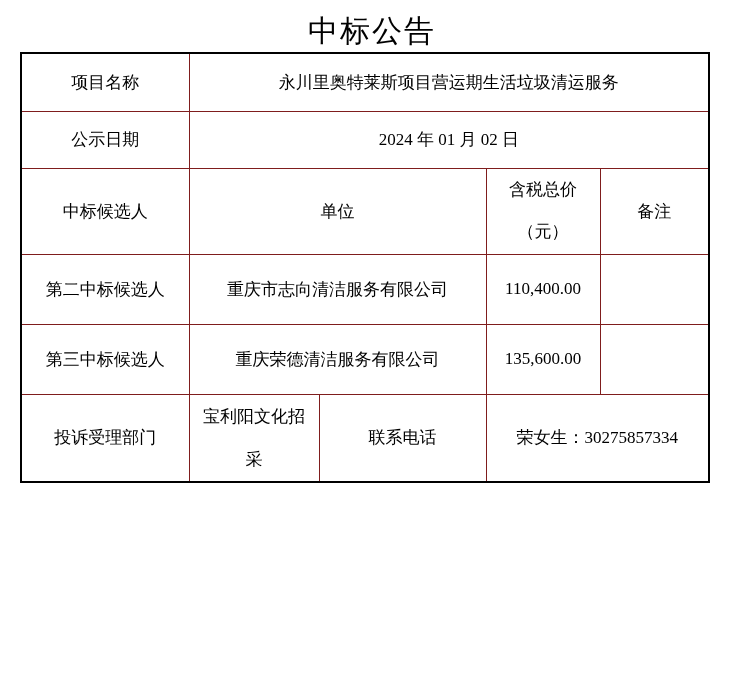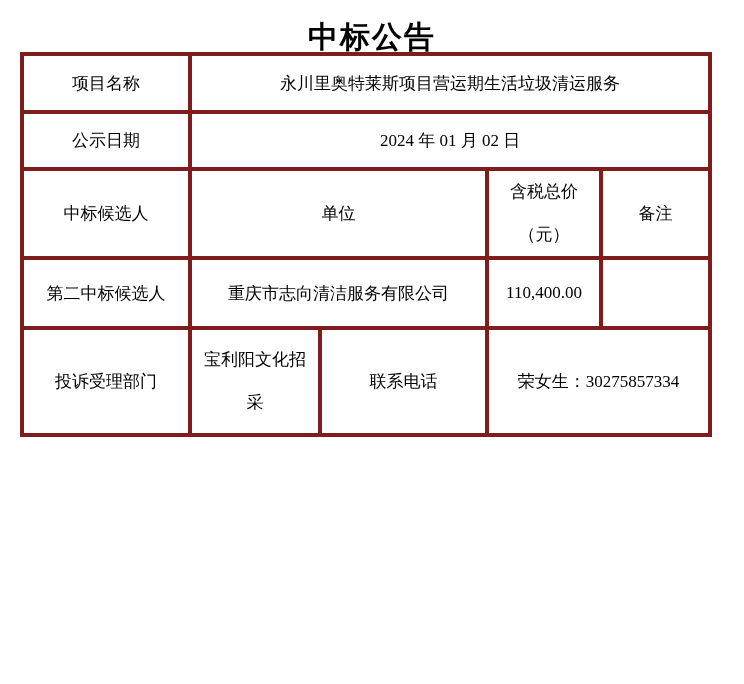--- a/index.html
+++ b/index.html
@@ -11,57 +11,57 @@
   }
   .page {
     position: relative;
     width: 744px;
     height: 684px;
     background: #ffffff;
     overflow: hidden;
   }
   .doc-title {
     position: absolute;
-    top: 17px;
+    top: 11px;
     left: 0;
     width: 100%;
     margin: 0;
     text-align: center;
     font-size: 30px;
-    font-weight: bold;
+    font-weight: normal;
     letter-spacing: 2px;
     color: #000000;
   }
   table.announcement {
     position: absolute;
     left: 20px;
     top: 52px;
     width: 688px;
     border-collapse: collapse;
     table-layout: fixed;
     border: 2px solid #000000;
   }
   table.announcement td {
-    border: 4px solid #7f1d1d;
+    border: 1px solid #7f1d1d;
     text-align: center;
     vertical-align: middle;
     font-size: 17px;
     padding: 0;
     overflow: hidden;
   }
   tr.h58 { height: 58px; }
   tr.h57 { height: 57px; }
   tr.h86 { height: 86px; }
   tr.h72 { height: 72px; }
   tr.h70 { height: 70px; }
   tr.h83 { height: 83px; }
   .twoline { line-height: 2.5; margin-left: 29px; }
   .wrapbox {
     width: 108px;
-    margin: 8px auto;
+    margin: 0 auto;
     line-height: 2.55;
     text-align: center;
     word-break: break-all;
   }
 </style>
 </head>
 <body>
 
 <div class="page">
 
@@ -92,20 +92,26 @@
           <div>（元）</div>
         </td>
         <td>备注</td>
       </tr>
       <tr class="h70">
         <td>第二中标候选人</td>
         <td colspan="2">重庆市志向清洁服务有限公司</td>
         <td>110,400.00</td>
         <td></td>
       </tr>
+      <tr class="h70">
+        <td>第三中标候选人</td>
+        <td colspan="2">重庆荣德清洁服务有限公司</td>
+        <td>135,600.00</td>
+        <td></td>
+      </tr>
       <tr class="h83">
         <td>投诉受理部门</td>
         <td>
           <div class="wrapbox">宝利阳文化招采</div>
         </td>
         <td>联系电话</td>
         <td colspan="2">荣女生：30275857334</td>
       </tr>
     </tbody>
   </table>

